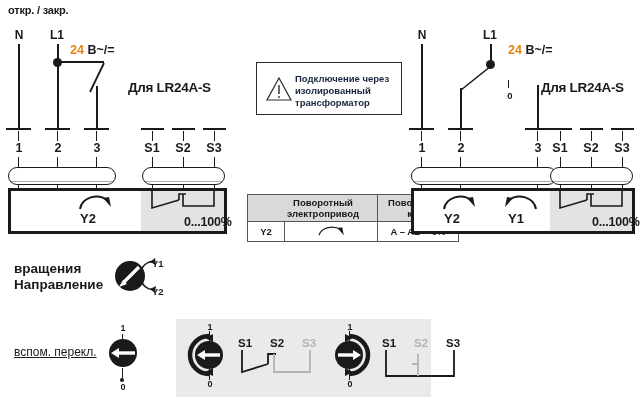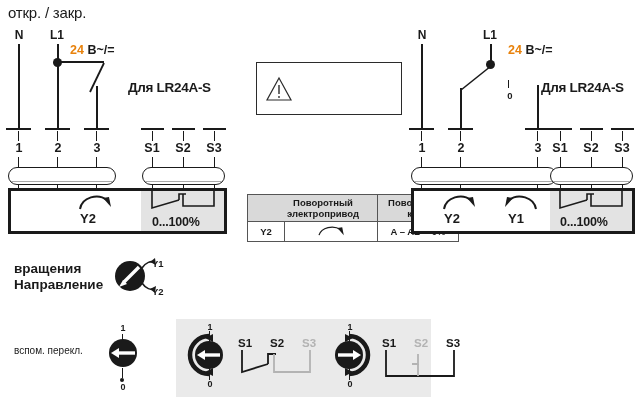--- a/index.html
+++ b/index.html
@@ -15,22 +15,22 @@
     position: relative;
     width: 642px;
     height: 405px;
     overflow: hidden;
     background: #ffffff;
   }
   .abs { position: absolute; }
 
   
   .heading {
-    font-weight: normal;
-    font-size: 15px;
+    font-weight: bold;
+    font-size: 11px;
     letter-spacing: -0.2px;
     color: #1a1a1a;
     white-space: nowrap;
   }
   .volt {
     font-weight: bold;
     font-size: 12.5px;
     color: #1a1a1a;
     white-space: nowrap;
   }
@@ -57,35 +57,37 @@
   .ylabel {
     font-weight: bold;
     font-size: 13px;
     white-space: nowrap;
   }
   .pct {
     font-weight: bold;
     font-size: 12.5px;
     white-space: nowrap;
     letter-spacing: -0.2px;
+    margin-left: 32px;
   }
   .zero-mark {
     font-weight: bold;
     font-size: 9.5px;
     white-space: nowrap;
   }
   .dirtext {
     font-weight: bold;
     font-size: 13.5px;
     line-height: 16px;
     white-space: nowrap;
   }
   .auxtext {
-    font-size: 10px;
-    white-space: nowrap;
+    font-size: 12px;
+    white-space: nowrap;
+    text-decoration: underline;
   }
   .tinylab {
     font-weight: bold;
     font-size: 9px;
     white-space: nowrap;
   }
   .knoblab {
     font-weight: bold;
     font-size: 9.5px;
     white-space: nowrap;
@@ -260,20 +262,25 @@
   </div>
   <div class="abs pct" style="left:152px; top:215px;">0...100%</div>
 
   <div class="abs notebox" style="left:256px; top:62px; width:146px; height:53px;">
     <div class="abs" style="left:8px; top:12px; width:28px; height:28px;">
       <svg width="28" height="28" viewBox="0 0 28 28">
         <polygon points="14,3 26,25 2,25" fill="none" stroke="#2b2b2b" stroke-width="1.2"></polygon>
         <line x1="14" y1="10" x2="14" y2="19" stroke="#2b2b2b" stroke-width="1.4"></line>
         <circle cx="14" cy="22" r="0.9" fill="#2b2b2b"></circle>
       </svg>
+    </div>
+    <div class="abs notetext" style="left:38px; top:10px;">
+      <div>Подключение через</div>
+      <div>изолированный</div>
+      <div>трансформатор</div>
     </div>
   </div>
 
   <div class="abs" style="left:247px; top:194px;">
     <table class="ptable">
       <tbody>
           <tr>
         <td class="hdr" colspan="2" style="width:100px;padding-left:25px;">Поворотный электропривод</td>
         <td class="hdr" style="width:72px;">Поворотный кран</td>
       </tr>

